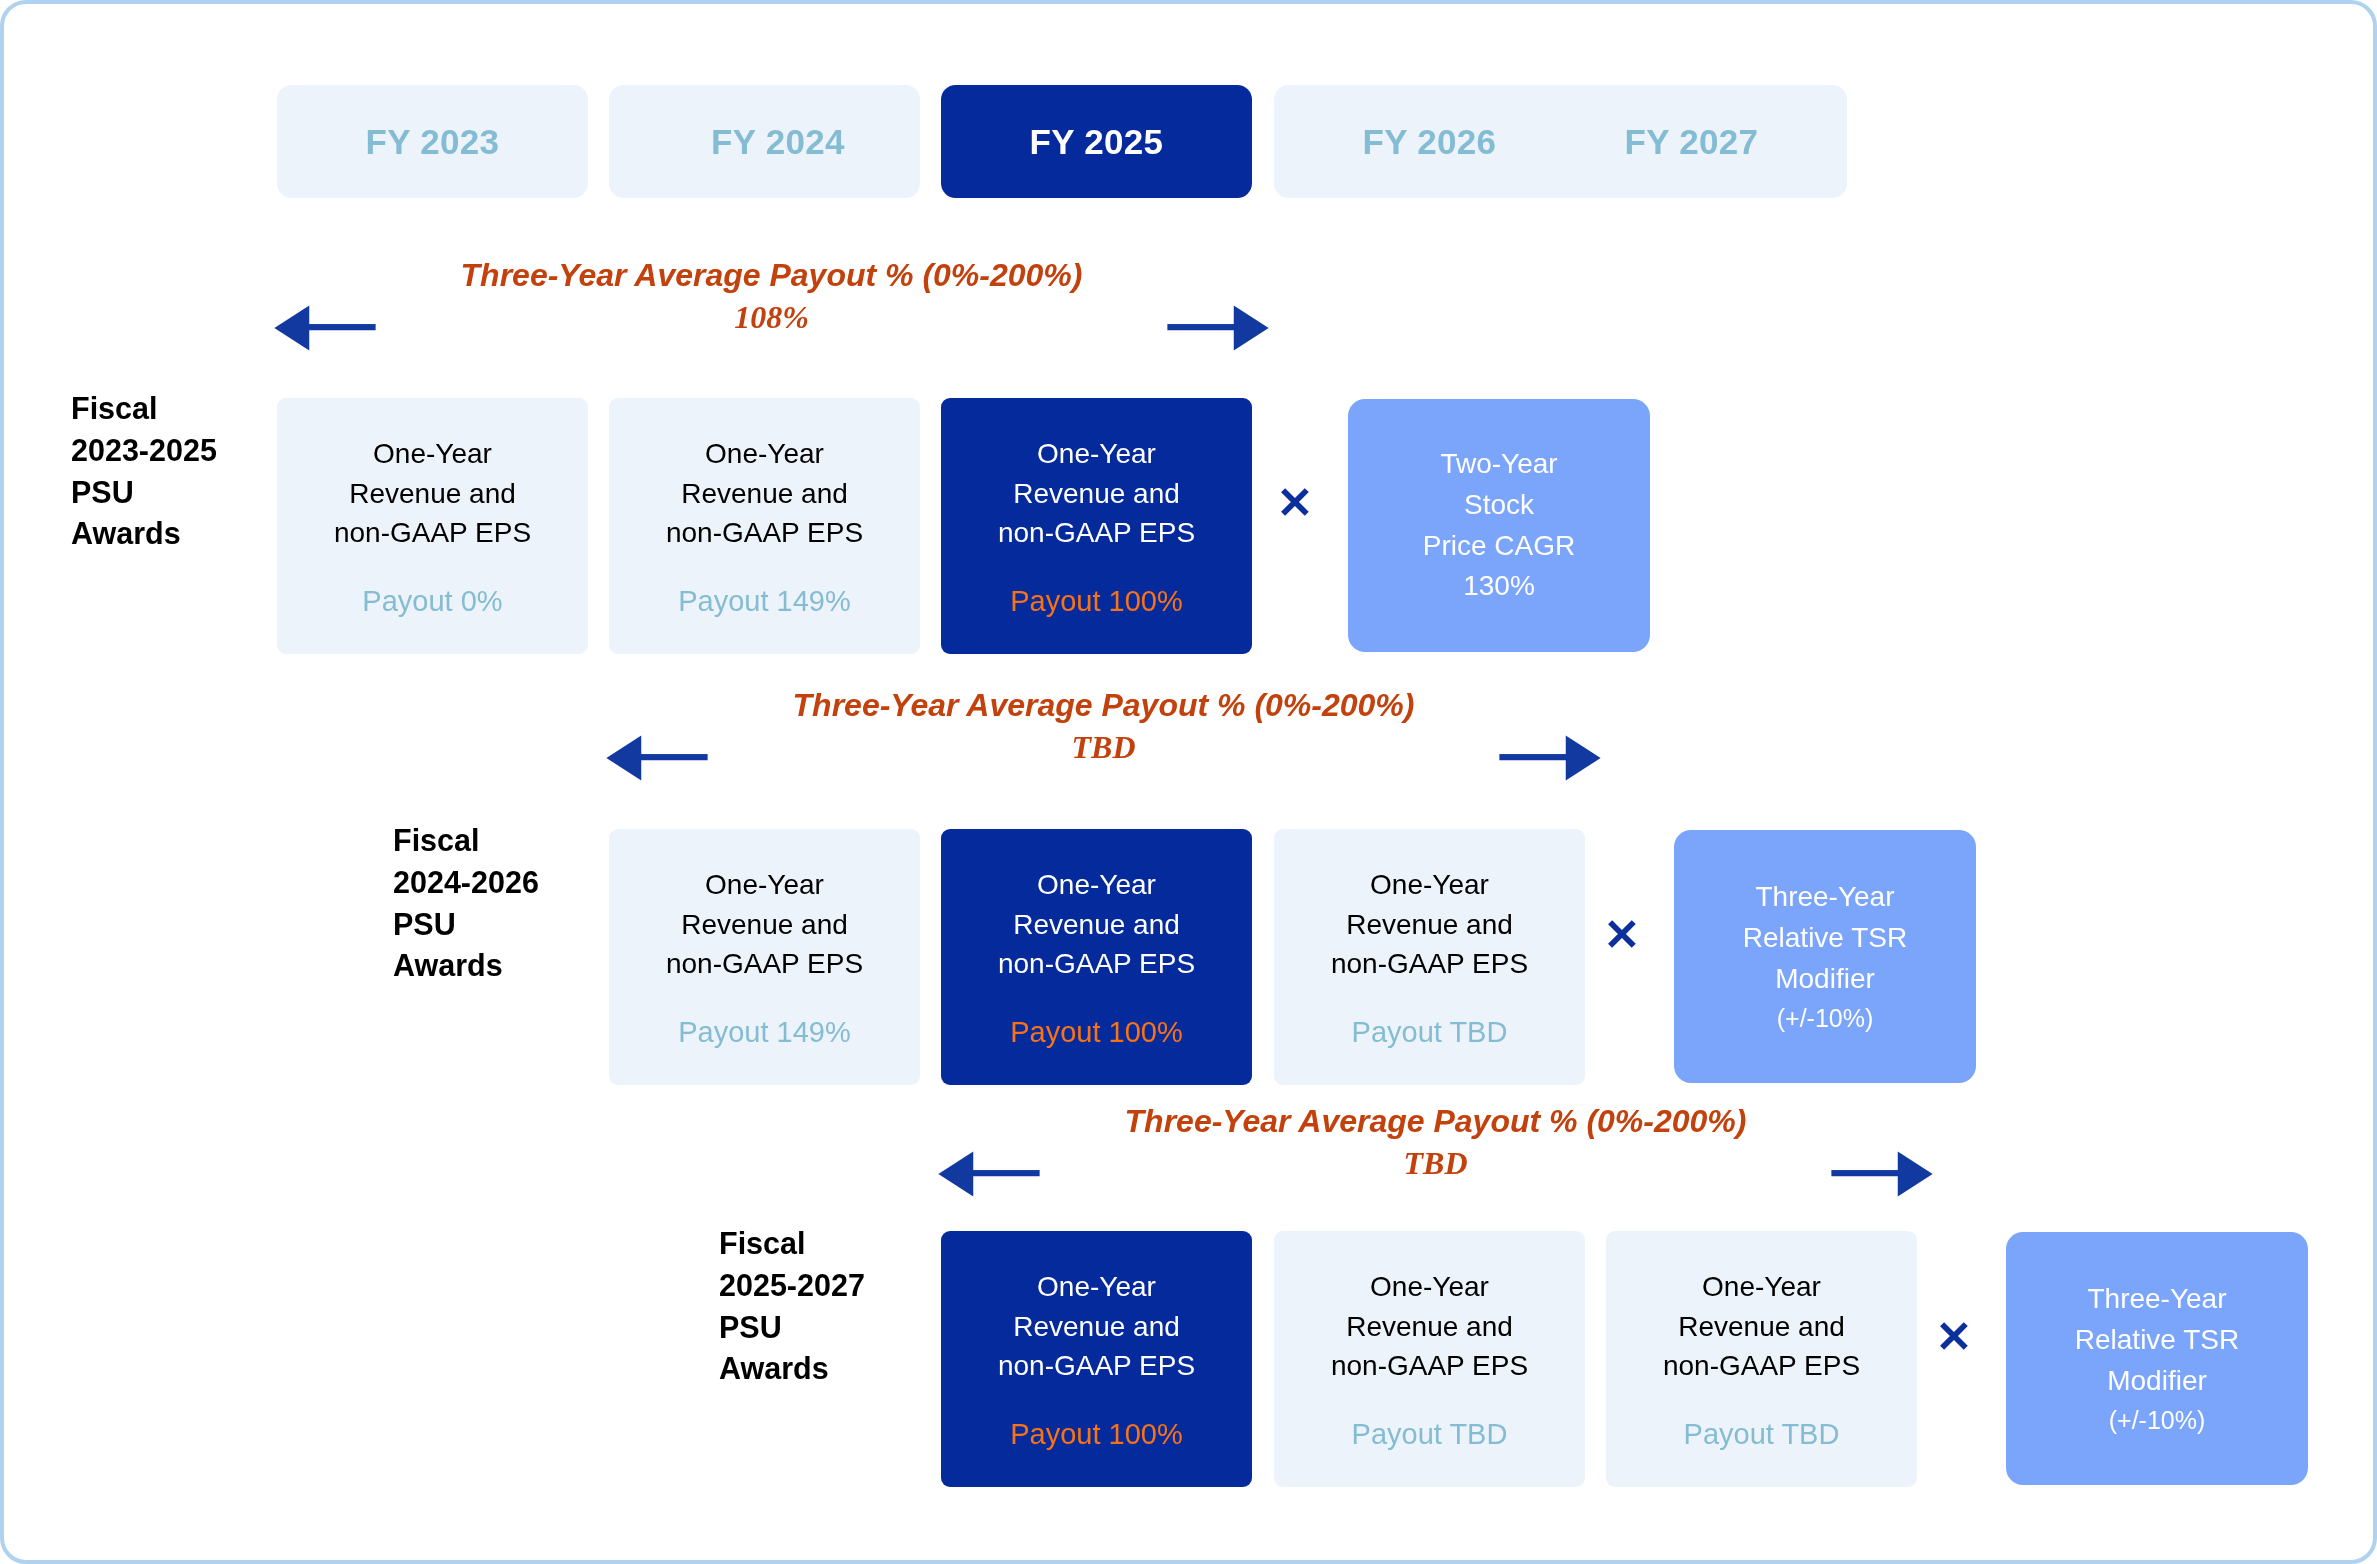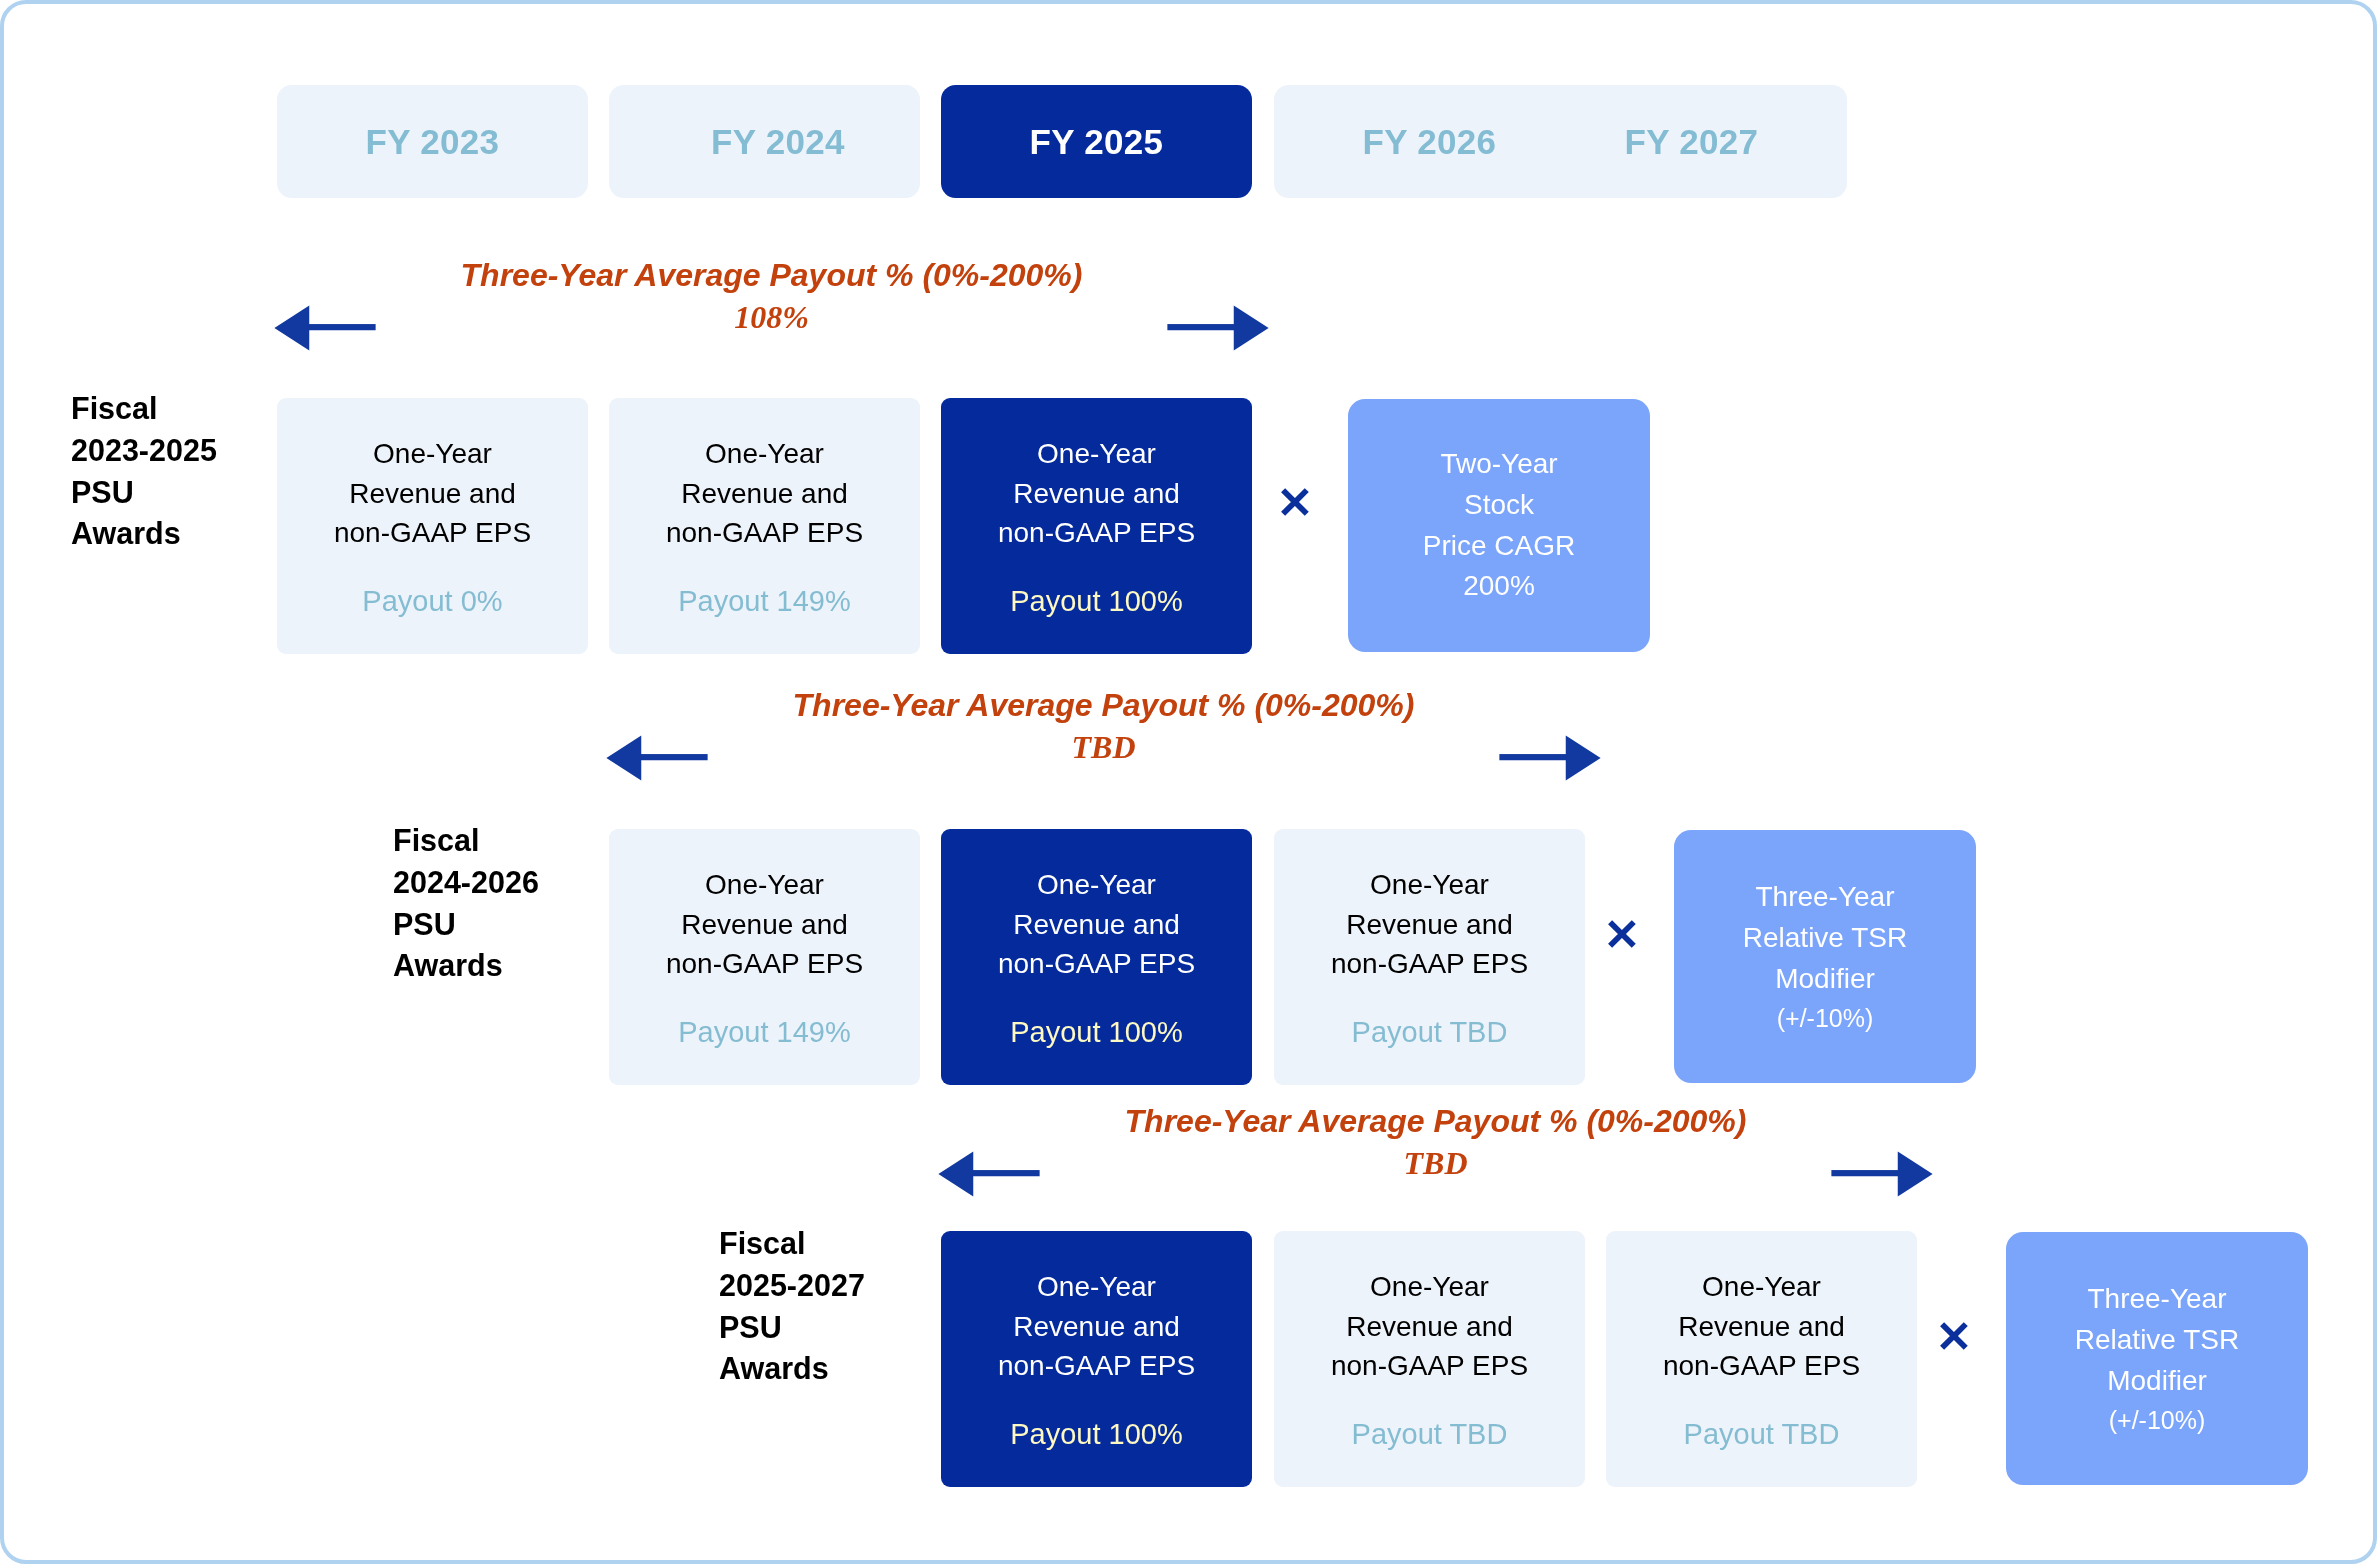--- a/index.html
+++ b/index.html
@@ -86,21 +86,21 @@
   }
   .metric-box .mpayout {
     margin-top: 32px;
     font-size: 29px;
     color: #84bcd2;
     text-align: center;
     white-space: nowrap;
   }
   .metric-box.dark { background: #042a9c; }
   .metric-box.dark .mtitle { color: #ffffff; }
-  .metric-box.dark .mpayout { color: #fef9c3; }
+  .metric-box.dark .mpayout { color: #f97316; }
 
   
   .modifier-box {
     position: absolute;
     border-radius: 17px;
     background: #7ba4fb;
     display: flex;
     flex-direction: column;
     align-items: center;
     justify-content: center;
@@ -211,21 +211,21 @@
 non-GAAP EPS</div>
       <div class="mpayout">Payout 100%</div>
     </div>
 
     <div class="mult" style="left:1271px; top:477px;">✕</div>
 
     <div class="modifier-box" style="left:1344px; top:395px; width:302px; height:253px;">
       <div class="modtext">Two-Year
 Stock
 Price CAGR
-200%</div>
+130%</div>
     </div>
   </div>
 
   <div>
 
     <div class="band" style="left:605px; top:681px; width:989px;">
       <div class="caption">
         <span>Three-Year Average Payout % (0%-200%)</span>
         <span class="val">TBD</span>
       </div>

